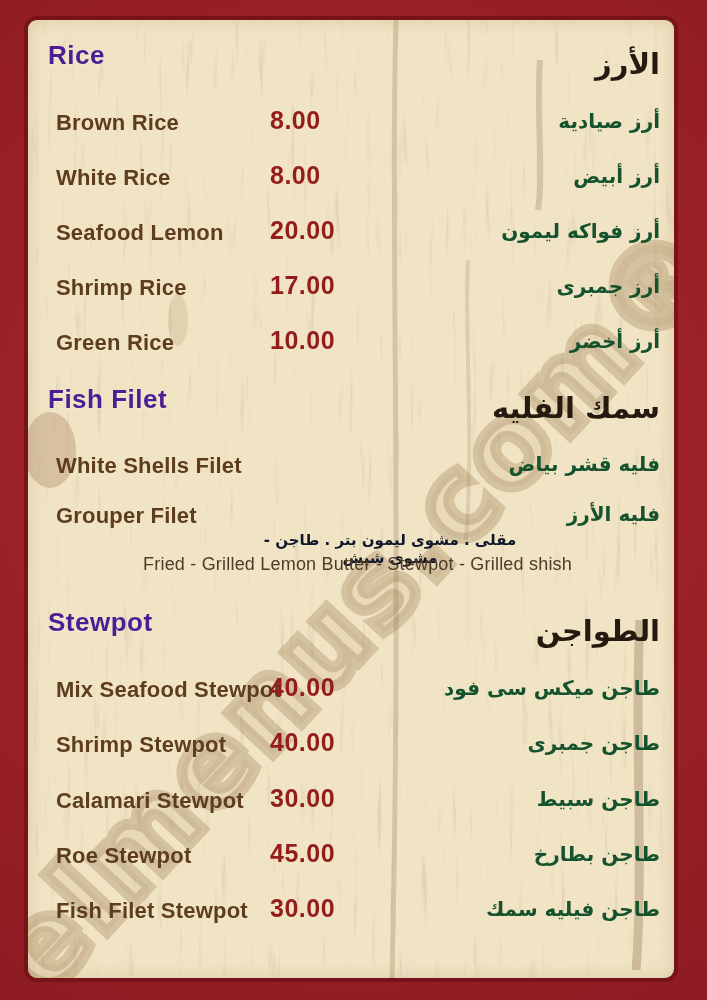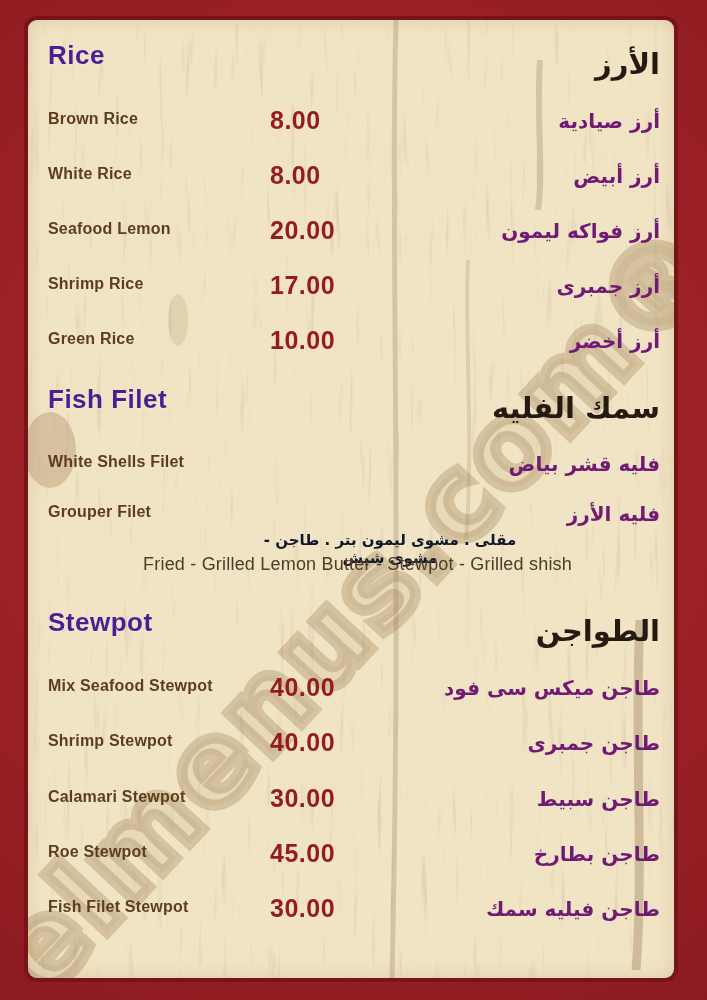--- a/index.html
+++ b/index.html
@@ -13,24 +13,24 @@
              transform:rotate(-47deg);transform-origin:center;
              font-family:"DejaVu Sans",sans-serif;font-weight:bold;font-size:112px;letter-spacing:4px;
              color:rgba(158,128,86,0.10);-webkit-text-stroke:11px rgba(158,128,86,0.34);
              text-align:center;pointer-events:none;white-space:nowrap;}
   .sec-head{position:absolute;left:20px;right:14px;height:44px;}
   .h-en{position:absolute;left:0;top:0;font-size:26px;font-weight:bold;color:#4c1d95;letter-spacing:.5px;
         text-shadow:0 1px 0 rgba(255,255,255,.35);}
   .h-ar{position:absolute;right:0;top:7px;font-size:29px;font-weight:bold;color:#241a10;
         font-family:"DejaVu Sans",sans-serif;direction:rtl;}
   .row{position:absolute;left:20px;right:14px;height:30px;}
-  .row .en{position:absolute;left:0;top:2px;font-size:16px;font-weight:bold;color:#5e3d1e;letter-spacing:.2px;}
+  .row .en{position:absolute;left:8px;top:2px;font-size:22px;font-weight:bold;color:#5e3d1e;letter-spacing:.2px;}
   .row .price{position:absolute;left:222px;top:-2px;width:164px;
               font-size:25px;font-weight:bold;color:#951c1c;letter-spacing:.5px;}
-  .row .ar{position:absolute;right:0;top:1px;font-size:20px;font-weight:bold;color:#701a75;
+  .row .ar{position:absolute;right:0;top:1px;font-size:20px;font-weight:bold;color:#14532d;
            font-family:"DejaVu Sans",sans-serif;direction:rtl;}
   .note-ar{position:absolute;top:511px;left:212px;width:300px;text-align:center;
            font-size:15px;font-weight:bold;color:#0f172a;font-family:"DejaVu Sans",sans-serif;direction:rtl;}
   .note-en{position:absolute;top:534px;left:44px;width:500px;text-align:right;
            font-size:18px;color:#4e3b28;letter-spacing:.2px;}
 </style>
 </head>
 <body>
 
 <div class="frame">

